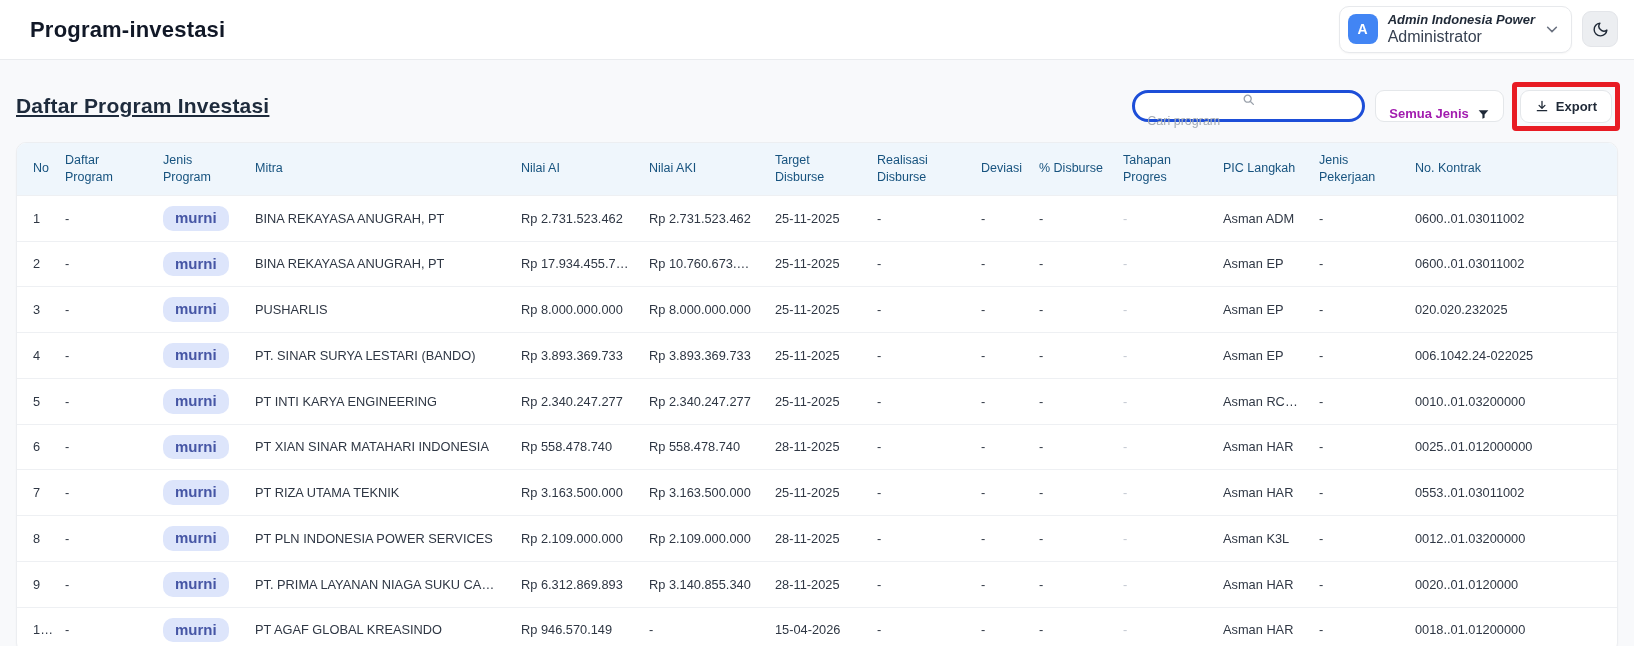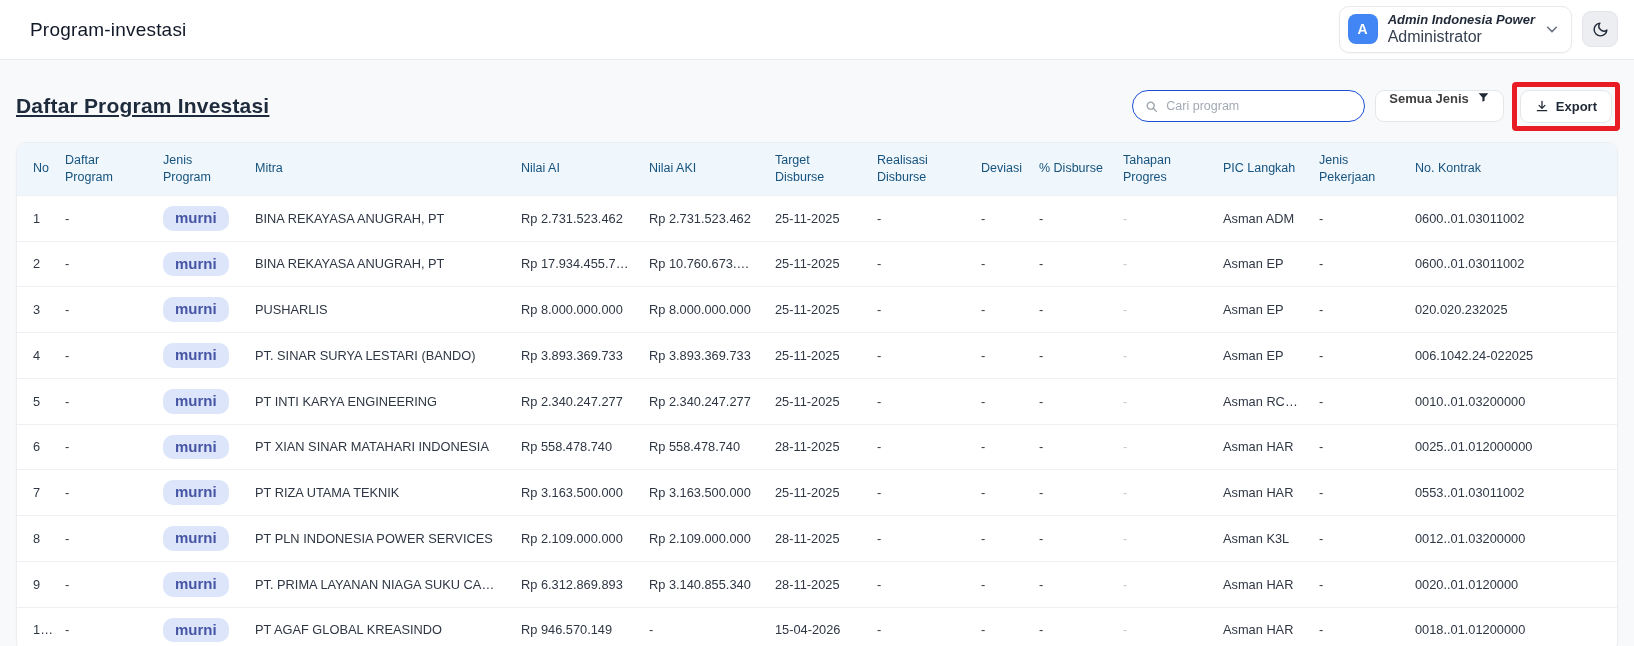--- a/index.html
+++ b/index.html
@@ -5,21 +5,21 @@
   * { margin:0; padding:0; box-sizing:border-box; }
   html,body { width:1634px; height:646px; overflow:hidden; }
   body { font-family:"Liberation Sans", sans-serif; background:#f8f9fb; color:#2b3342; }
 
   
   .topbar {
     height:60px; background:#ffffff; border-bottom:1px solid #e9ebee;
     display:flex; align-items:center; justify-content:space-between;
     padding:0 16px 0 30px;
   }
-  .topbar-title { font-size:19px; font-weight:normal; color:#111827; letter-spacing:.2px; }
+  .topbar-title { font-size:22px; font-weight:bold; color:#111827; letter-spacing:.2px; }
   .topbar-right { display:flex; align-items:center; gap:10px; }
   .user-chip {
     display:flex; align-items:center; gap:10px; background:#ffffff;
     border:1px solid #e7e9ec; border-radius:10px; padding:6px 12px 6px 8px;
     box-shadow:0 1px 2px rgba(0,0,0,.04); cursor:pointer;
   }
   .avatar {
     width:30px; height:30px; border-radius:8px; background:#4285f4; color:#fff;
     display:flex; align-items:center; justify-content:center;
     font-size:14px; font-weight:bold;
@@ -33,30 +33,30 @@
     display:flex; align-items:center; justify-content:center; cursor:pointer;
   }
 
   
   .content { padding:0 16px; }
   .toolbar { display:flex; align-items:center; justify-content:space-between; margin-top:24px; height:44px; }
   .page-heading { font-size:21px; font-weight:bold; color:#1e2b3c; letter-spacing:.2px;text-decoration:underline; }
   .filters { display:flex; align-items:center; gap:10px; }
   .search-box {
     display:flex; align-items:center; gap:8px; width:233px; height:32px;
-    background:#fff; border:1px solid #1d4ed8; border-radius:16px; padding:0 12px;
+    background:#fff; border:3px solid #1d4ed8; border-radius:16px; padding:0 12px;flex-direction:column;
   }
   .search-box input {
     border:none; outline:none; width:100%; font-size:12.5px; font-family:inherit; color:#374151; background:transparent;
   }
   .search-box input::placeholder { color:#a3aab4; }
   .pill-btn {
-    display:flex; align-items:flex-start; gap:8px; height:32px; background:#fff;
+    display:flex; align-items:flex-end; gap:8px; height:32px; background:#fff;
     border:1px solid #e4e7ea; border-radius:9px; padding:0 13px;
-    font-size:13px; font-weight:bold; color:#404040; cursor:pointer;
+    font-size:13px; font-weight:bold; color:#a21caf; cursor:pointer;
   }
   .year-picker {
     display:flex; align-items:center; gap:8px; width:182px; height:32px; background:#fff;
     border:1px solid #e4e7ea; border-radius:9px; padding:0 10px; font-size:13px; color:#1f2937; cursor:pointer;
   }
   .year-value { flex:1; }
   .clear-x { color:#9ca3af; font-size:13px; cursor:pointer; }
   .export-wrap { position:relative; padding:6px; }
   .export-annotation {
     position:absolute; inset:-2px; border:5px solid #e81c24; border-radius:4px; pointer-events:none;

